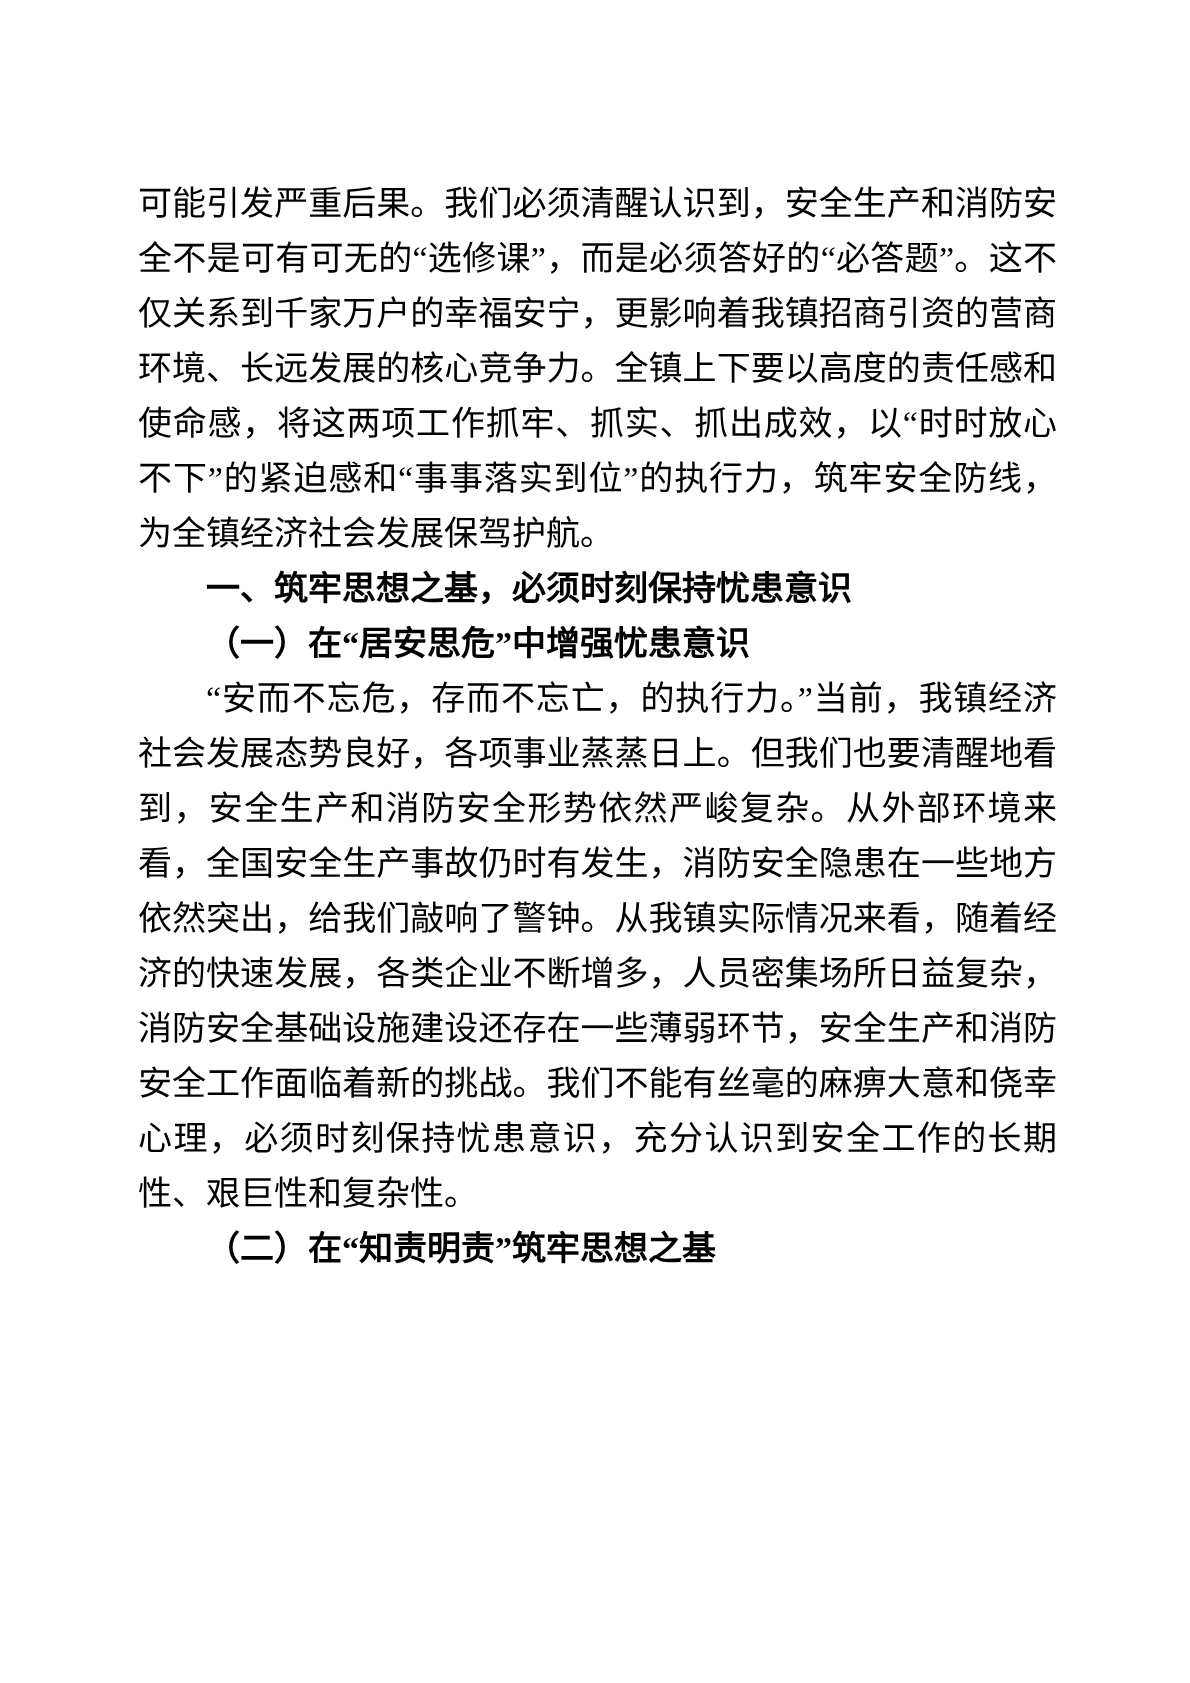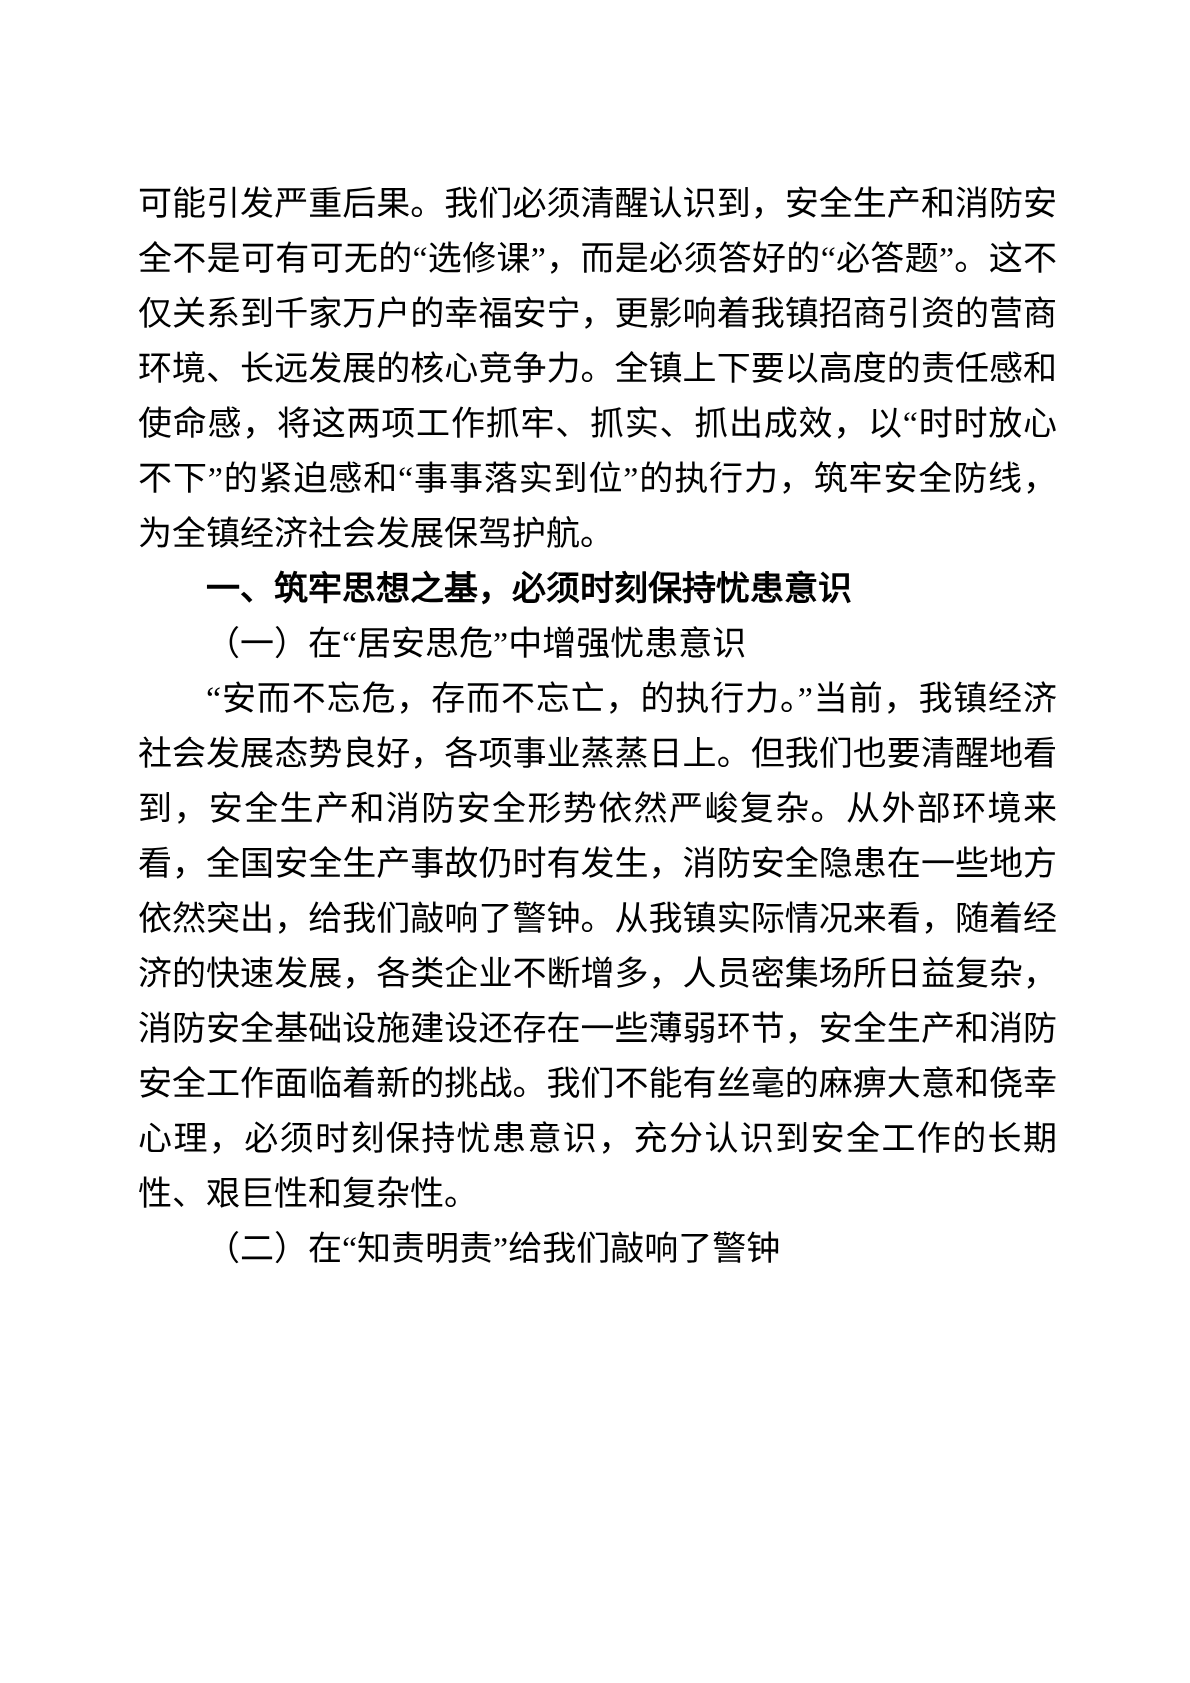--- a/index.html
+++ b/index.html
@@ -35,28 +35,28 @@
   .para.indent {
     text-indent: 2em;
   }
   .para.h1 {
     font-family: "Liberation Sans", "DejaVu Sans", sans-serif;
     font-weight: 700;
     text-align: left;
   }
   .para.h2 {
     font-family: "Liberation Serif", "DejaVu Serif", serif;
-    font-weight: 400;
+    font-weight: 700;
     text-align: left;
   }
 </style>
 </head>
 <body>
 
 <main class="doc-page">
   <div class="doc-body">
     <p class="para">可能引发严重后果。我们必须清醒认识到，安全生产和消防安全不是可有可无的“选修课”，而是必须答好的“必答题”。这不仅关系到千家万户的幸福安宁，更影响着我镇招商引资的营商环境、长远发展的核心竞争力。全镇上下要以高度的责任感和使命感，将这两项工作抓牢、抓实、抓出成效，以“时时放心不下”的紧迫感和“事事落实到位”的执行力，筑牢安全防线，为全镇经济社会发展保驾护航。</p>
     <p class="para h1 indent">一、筑牢思想之基，必须时刻保持忧患意识</p>
     <p class="para h2 indent">（一）在“居安思危”中增强忧患意识</p>
     <p class="para indent">“安而不忘危，存而不忘亡，的执行力。”当前，我镇经济社会发展态势良好，各项事业蒸蒸日上。但我们也要清醒地看到，安全生产和消防安全形势依然严峻复杂。从外部环境来看，全国安全生产事故仍时有发生，消防安全隐患在一些地方依然突出，给我们敲响了警钟。从我镇实际情况来看，随着经济的快速发展，各类企业不断增多，人员密集场所日益复杂，消防安全基础设施建设还存在一些薄弱环节，安全生产和消防安全工作面临着新的挑战。我们不能有丝毫的麻痹大意和侥幸心理，必须时刻保持忧患意识，充分认识到安全工作的长期性、艰巨性和复杂性。</p>
-    <p class="para h2 indent">（二）在“知责明责”给我们敲响了警钟</p>
+    <p class="para h2 indent">（二）在“知责明责”筑牢思想之基</p>
   </div>
 </main>
 
 </body></html>

